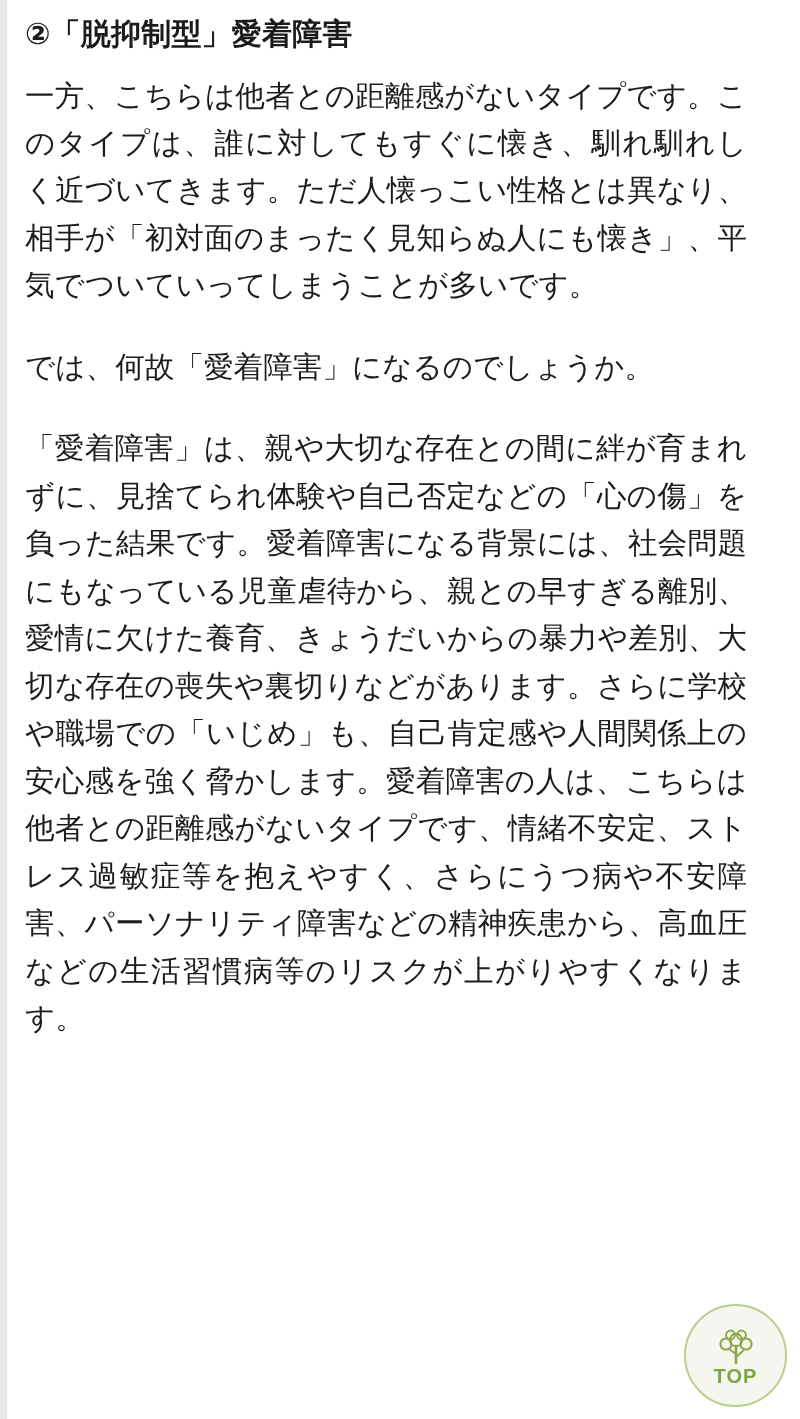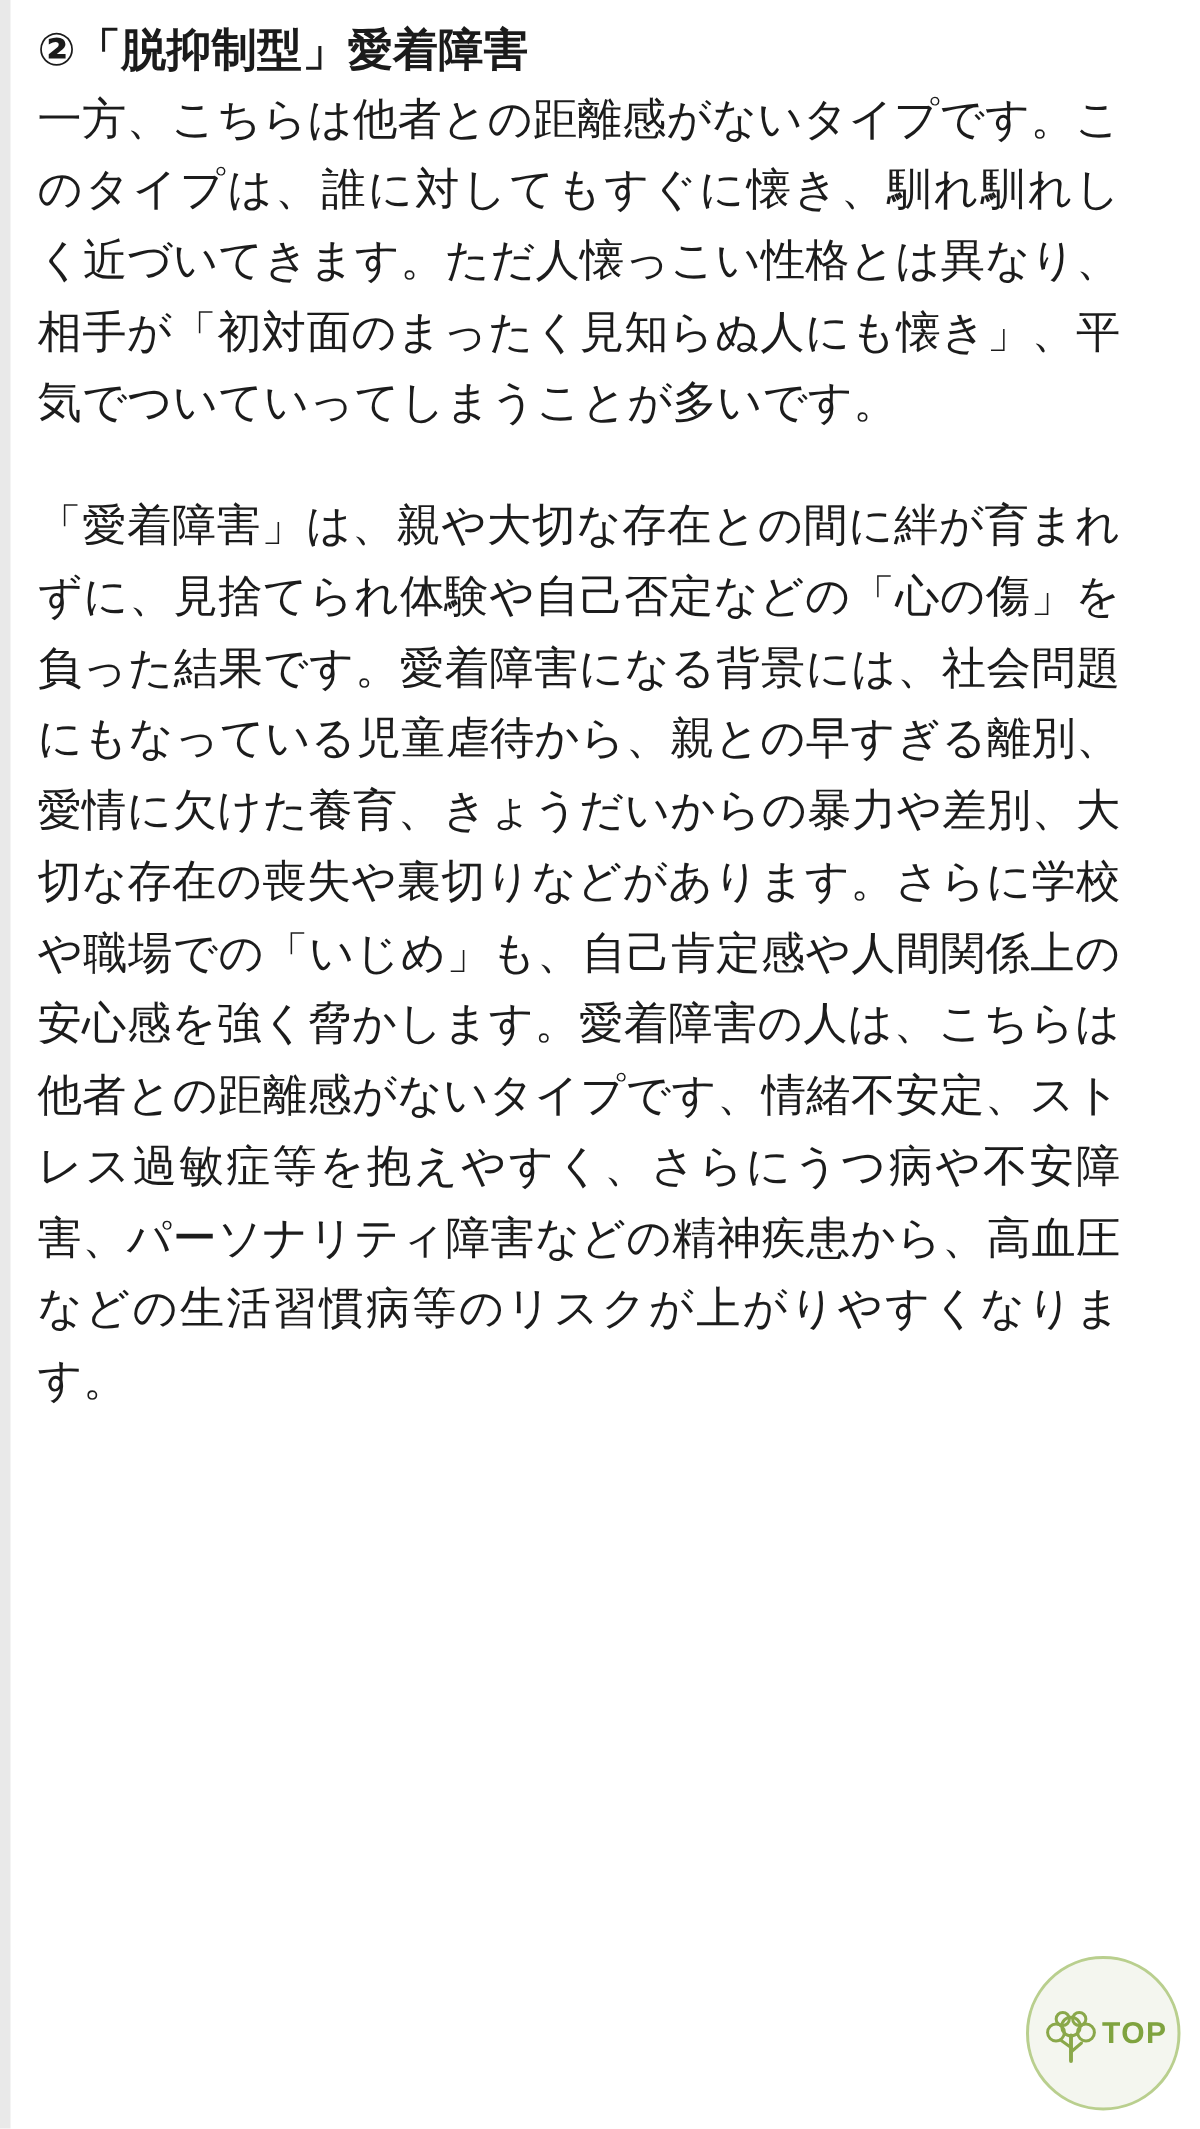--- a/index.html
+++ b/index.html
@@ -31,21 +31,21 @@
     height: 1419px;
     background: #e9e9e9;
   }
   .content {
     position: absolute;
     left: 25px;
     top: 12px;
     width: 722px;
   }
   h2.heading {
-    margin: 0 0 0 0;
+    margin: 0 0 16px 0;
     padding: 0;
     font-size: 30px;
     line-height: 1.45;
     font-weight: bold;
     color: #1b1b1b;
     letter-spacing: 0.2px;
   }
   p.para {
     margin: 0 0 34px 0;
     padding: 0;
@@ -63,21 +63,21 @@
     position: absolute;
     right: 13px;
     bottom: 12px;
     width: 103px;
     height: 103px;
     border-radius: 50%;
     background: #f4f6ef;
     border: 2px solid #b9cf8e;
     box-sizing: border-box;
     display: flex;
-    flex-direction: row;
+    flex-direction: column;
     align-items: center;
     justify-content: center;
     cursor: pointer;
   }
   .top-button .tree {
     width: 42px;
     height: 38px;
     margin-top: 2px;
     display: block;
   }
@@ -93,20 +93,21 @@
 </head>
 <body>
 
 <div class="page">
 
   <div class="left-rule"></div>
 
   <div class="content">
     <h2 class="heading">②「脱抑制型」愛着障害</h2>
     <p class="para">一方、こちらは他者との距離感がないタイプです。このタイプは、誰に対してもすぐに懐き、馴れ馴れしく近づいてきます。ただ人懐っこい性格とは異なり、相手が「初対面のまったく見知らぬ人にも懐き」、平気でついていってしまうことが多いです。</p>
+    <p class="para">では、何故「愛着障害」になるのでしょうか。</p>
     <p class="para">「愛着障害」は、親や大切な存在との間に絆が育まれずに、見捨てられ体験や自己否定などの「心の傷」を負った結果です。愛着障害になる背景には、社会問題にもなっている児童虐待から、親との早すぎる離別、愛情に欠けた養育、きょうだいからの暴力や差別、大切な存在の喪失や裏切りなどがあります。さらに学校や職場での「いじめ」も、自己肯定感や人間関係上の安心感を強く脅かします。愛着障害の人は、こちらは他者との距離感がないタイプです、情緒不安定、ストレス過敏症等を抱えやすく、さらにうつ病や不安障害、パーソナリティ障害などの精神疾患から、高血圧などの生活習慣病等のリスクが上がりやすくなります。</p>
   </div>
 
   <div class="top-button">
     <span class="tree">
       <svg class="tree" viewBox="0 0 42 38" xmlns="http://www.w3.org/2000/svg" aria-hidden="true">
         <circle cx="21" cy="11" r="6.2" fill="none" stroke="#8aa84a" stroke-width="2"></circle>
         <circle cx="11" cy="15" r="5.6" fill="none" stroke="#8aa84a" stroke-width="2"></circle>
         <circle cx="31" cy="15" r="5.6" fill="none" stroke="#8aa84a" stroke-width="2"></circle>
         <circle cx="15.5" cy="6" r="4.4" fill="none" stroke="#8aa84a" stroke-width="2"></circle>

